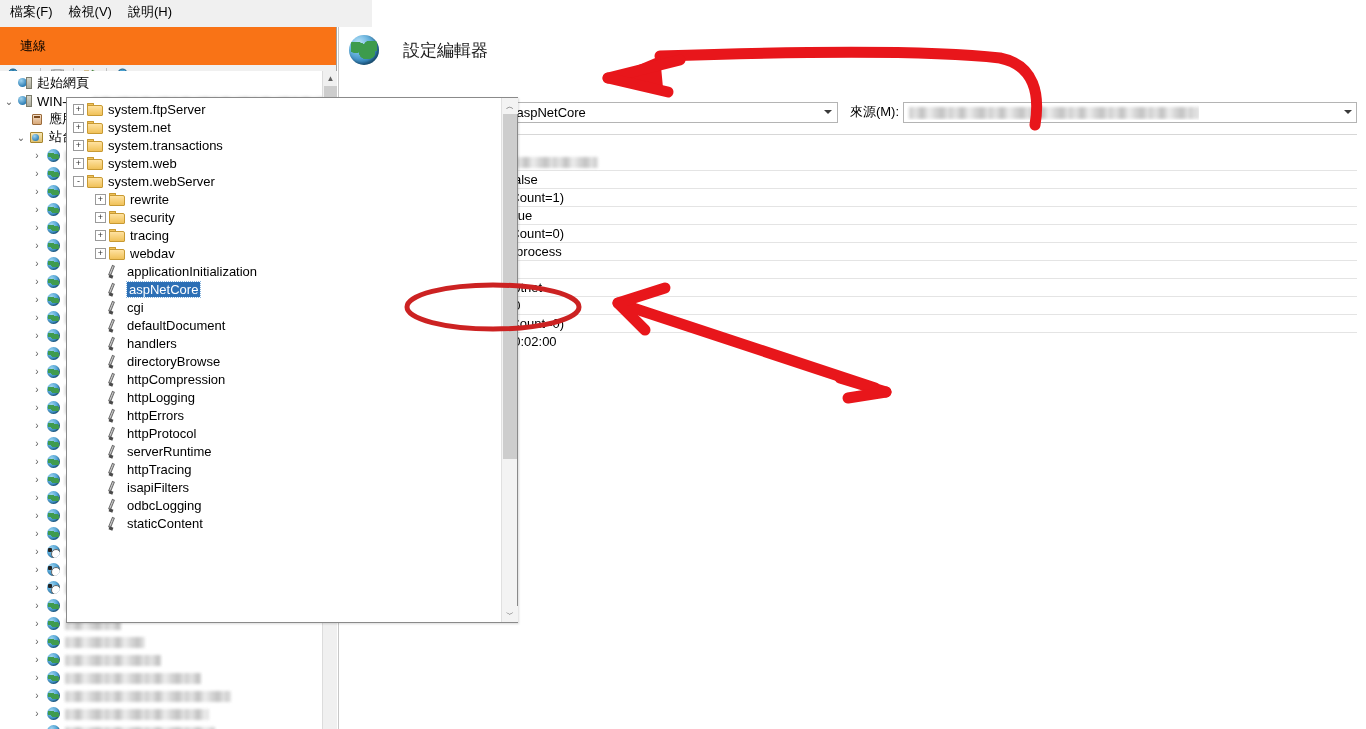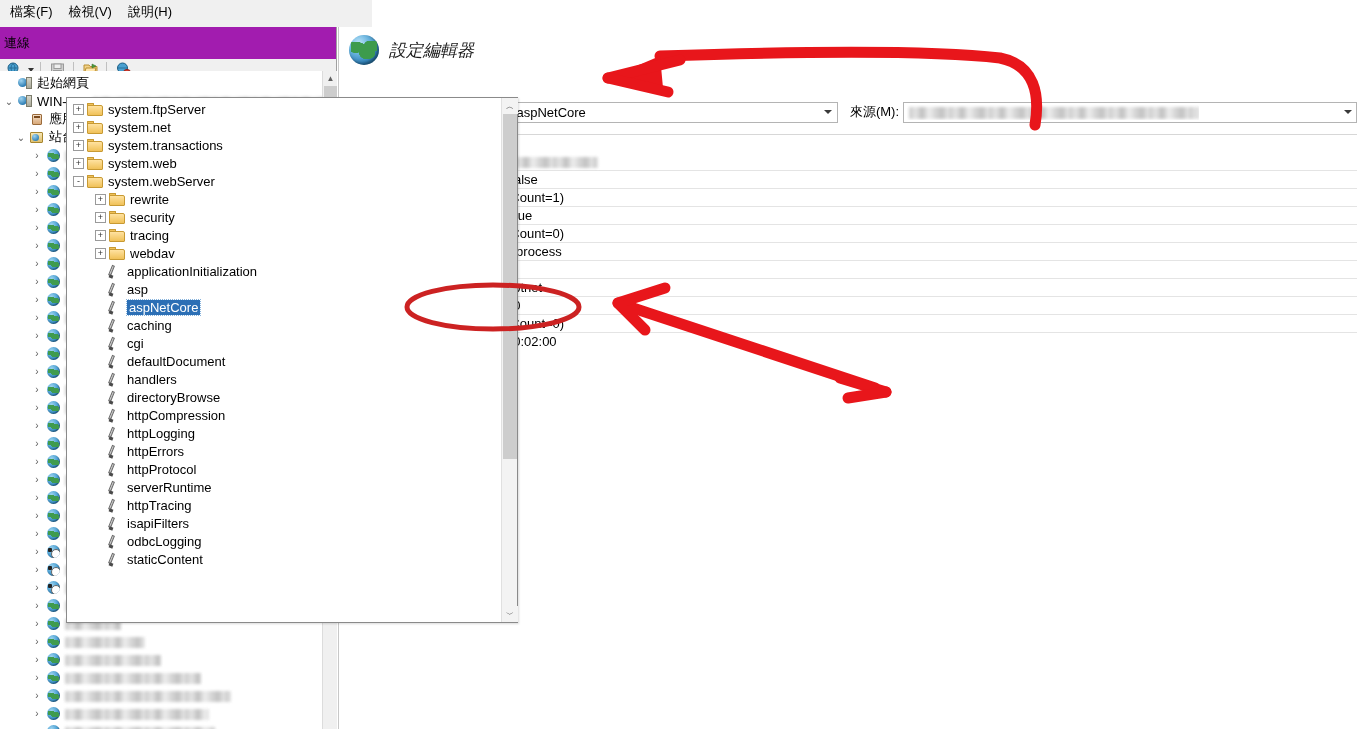--- a/index.html
+++ b/index.html
@@ -24,22 +24,22 @@
   }
   .menu-item { padding: 3px 12px 3px 4px; white-space: nowrap; cursor: default; }
 
   
   .conn-pane {
     position: absolute; left:0; top:27px; width:337px; height:702px;
     background: #ffffff;
     border-right: 1px solid #a0a0a0;
   }
   .conn-title {
-    height: 32px; background: #a21caf;
-    display:flex; align-items:center; padding-left: 4px;
+    height: 38px; background: #f97316;
+    display:flex; align-items:center; padding-left: 20px;
     font-size: 13px; color:#000;
   }
   .conn-toolbar {
     height: 22px; background: #f0f0f0;
     border-bottom: 1px solid #c8c8c8;
     display:flex; align-items:center; gap: 3px; padding: 0 4px;
   }
   .tb-sep { width:1px; height:16px; background:#c0c0c0; margin:0 3px; }
   .tb-btn { width:20px; height:18px; display:flex; align-items:center; justify-content:center; }
   .caret-dn { width:0;height:0;border-left:3px solid transparent;border-right:3px solid transparent;border-top:4px solid #333; margin-left:1px;}
@@ -140,21 +140,21 @@
     background: radial-gradient(circle at 35% 30%, #9fd4f0, #2f7fb5 75%);
   }
 
   
   .content {
     position:absolute; left:338px; top:27px; width:1028px; height:702px;
     background:#ffffff;
     border-left:1px solid #c8c8c8;
   }
   .ce-header {
-    position:absolute; left:10px; top:8px; display:flex; align-items:center; gap:10px;font-style:italic;
+    position:absolute; left:10px; top:8px; display:flex; align-items:center; gap:24px;
   }
   .ce-globe {
     width:30px;height:30px;border-radius:50%;
     background: radial-gradient(circle at 33% 28%, #bfe6fb 0%, #6ab4de 35%, #2f80b8 68%, #17516f 100%);
     box-shadow: inset -2px -2px 3px rgba(0,0,0,.35);
     position:relative; overflow:hidden;
   }
   .ce-globe:after{
     content:""; position:absolute; left:2px; top:6px; width:26px;height:18px;
     background:
@@ -790,37 +790,21 @@
             <b></b>
           </span>
           <span class="nm">applicationInitialization</span>
         </div>
         <div class="ditem lvl2">
           <span class="dots"></span>
           <span class="pen">
             <i></i>
             <b></b>
           </span>
-          <span class="nm">asp</span>
-        </div>
-        <div class="ditem lvl2">
-          <span class="dots"></span>
-          <span class="pen">
-            <i></i>
-            <b></b>
-          </span>
           <span class="nm selected">aspNetCore</span>
-        </div>
-        <div class="ditem lvl2">
-          <span class="dots"></span>
-          <span class="pen">
-            <i></i>
-            <b></b>
-          </span>
-          <span class="nm">caching</span>
         </div>
         <div class="ditem lvl2">
           <span class="dots"></span>
           <span class="pen">
             <i></i>
             <b></b>
           </span>
           <span class="nm">cgi</span>
         </div>
         <div class="ditem lvl2">

